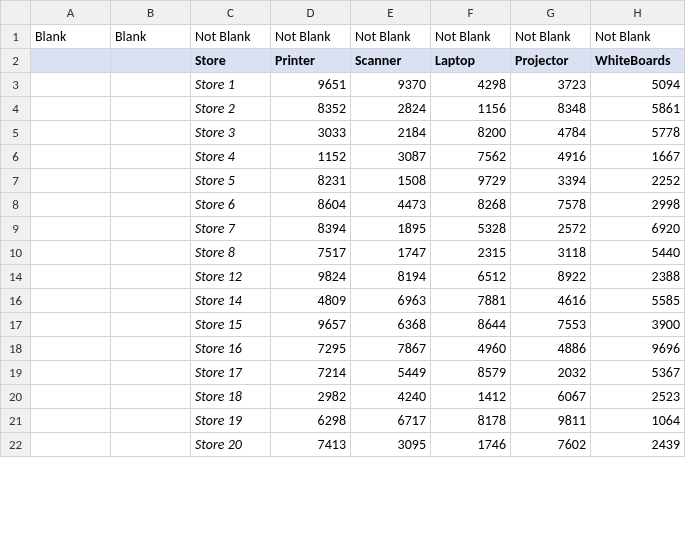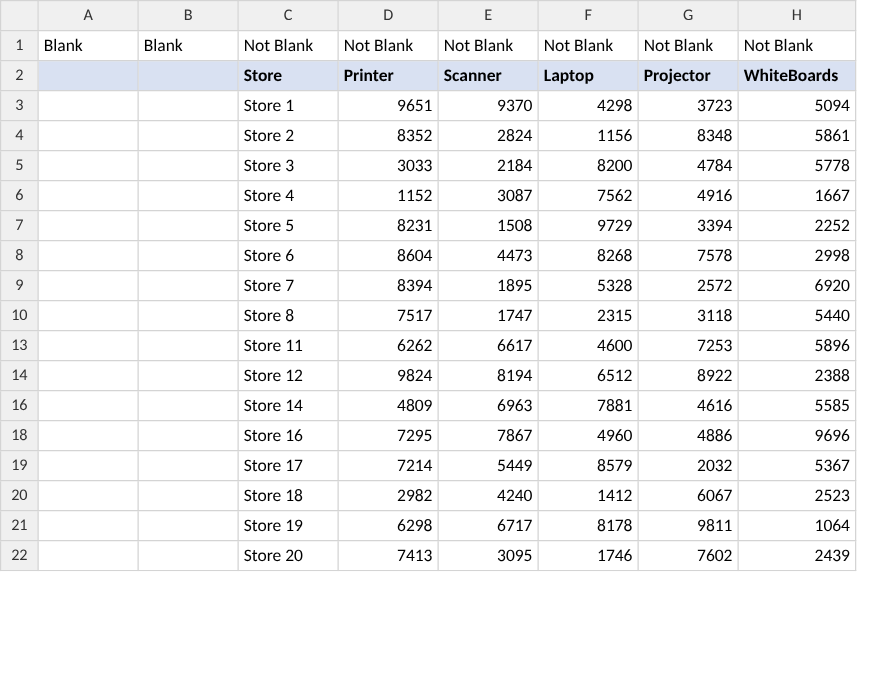--- a/index.html
+++ b/index.html
@@ -50,20 +50,21 @@
   .sheet td.num {
     text-align: right;
   }
   .sheet tr.selrow td {
     background: #d9e1f2;
   }
   .sheet td.bold {
     font-weight: bold;
   }
   .sheet td.italic {
+    font-style: italic;
   }
 </style>
 </head>
 <body>
 
 <table class="sheet">
   <thead>
     <tr>
       <th class="corner"></th>
       <th class="colhead">A</th>
@@ -181,31 +182,20 @@
         <td></td>
         <td></td>
         <td class="italic">Store 8</td>
         <td class="num">7517</td>
         <td class="num">1747</td>
         <td class="num">2315</td>
         <td class="num">3118</td>
         <td class="num">5440</td>
       </tr>
       <tr>
-        <th class="rowhead">13</th>
-        <td></td>
-        <td></td>
-        <td class="italic">Store 11</td>
-        <td class="num">6262</td>
-        <td class="num">6617</td>
-        <td class="num">4600</td>
-        <td class="num">7253</td>
-        <td class="num">5896</td>
-      </tr>
-      <tr>
         <th class="rowhead">14</th>
         <td></td>
         <td></td>
         <td class="italic">Store 12</td>
         <td class="num">9824</td>
         <td class="num">8194</td>
         <td class="num">6512</td>
         <td class="num">8922</td>
         <td class="num">2388</td>
       </tr>
@@ -214,20 +204,31 @@
         <td></td>
         <td></td>
         <td class="italic">Store 14</td>
         <td class="num">4809</td>
         <td class="num">6963</td>
         <td class="num">7881</td>
         <td class="num">4616</td>
         <td class="num">5585</td>
       </tr>
       <tr>
+        <th class="rowhead">17</th>
+        <td></td>
+        <td></td>
+        <td class="italic">Store 15</td>
+        <td class="num">9657</td>
+        <td class="num">6368</td>
+        <td class="num">8644</td>
+        <td class="num">7553</td>
+        <td class="num">3900</td>
+      </tr>
+      <tr>
         <th class="rowhead">18</th>
         <td></td>
         <td></td>
         <td class="italic">Store 16</td>
         <td class="num">7295</td>
         <td class="num">7867</td>
         <td class="num">4960</td>
         <td class="num">4886</td>
         <td class="num">9696</td>
       </tr>

